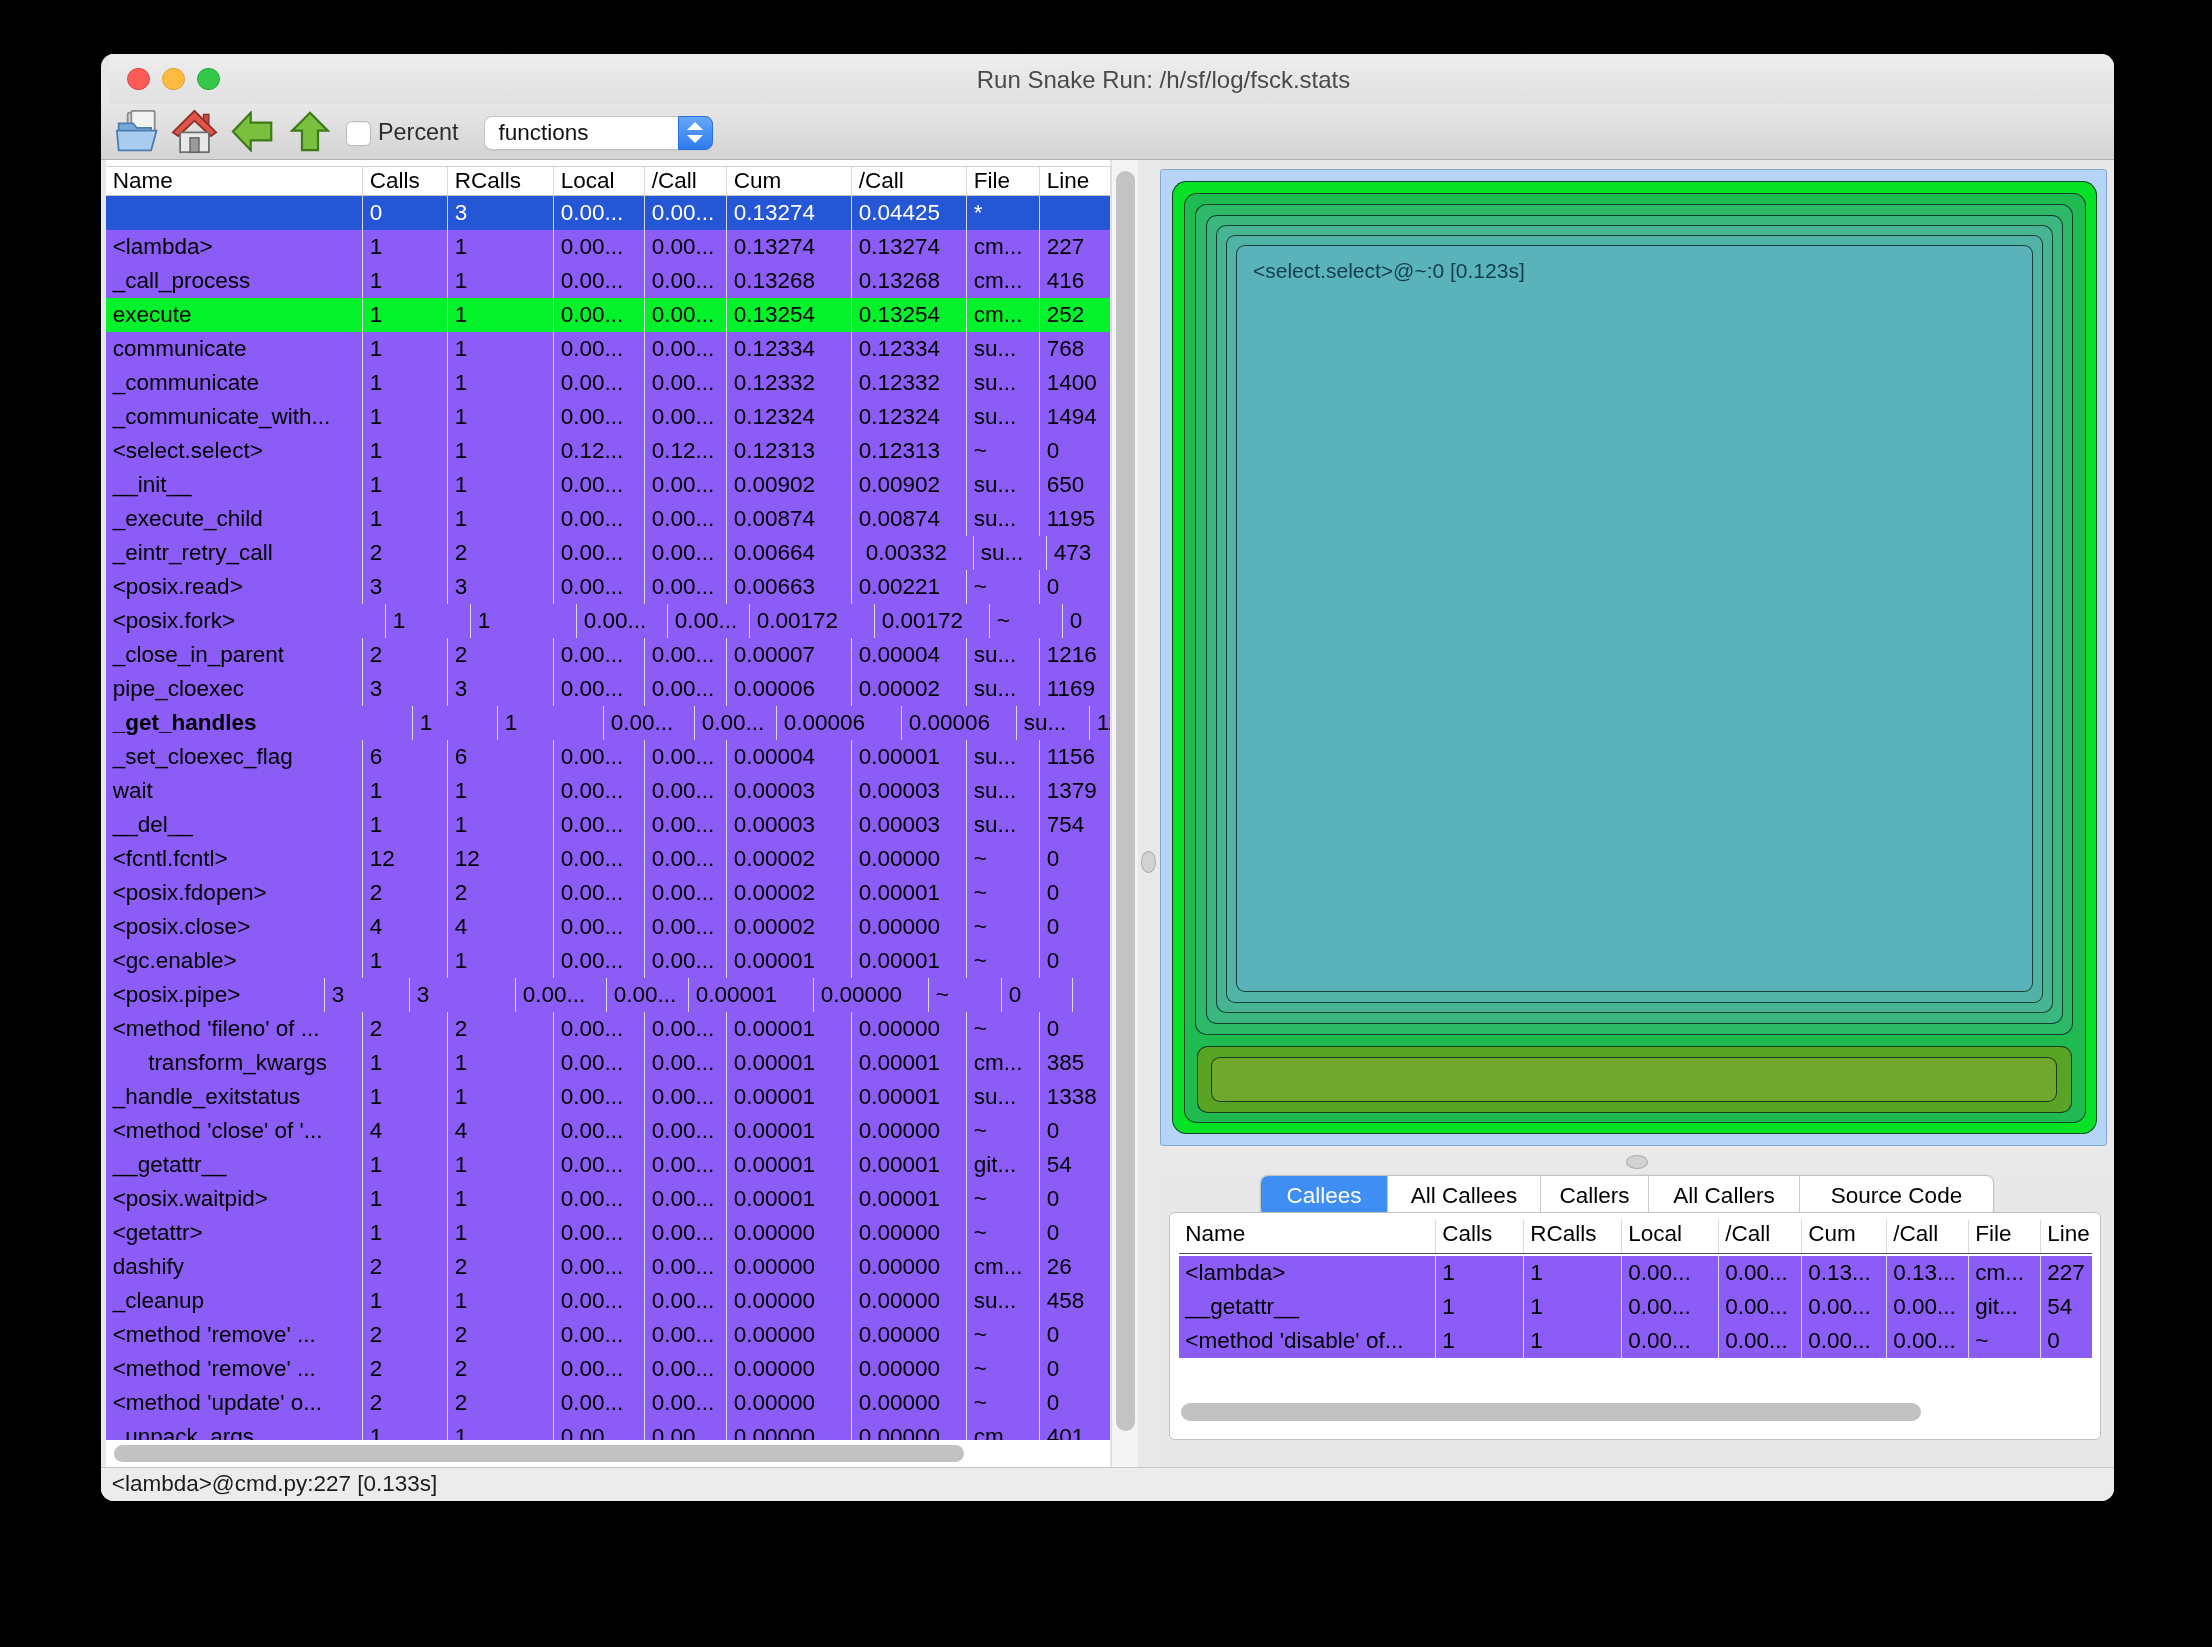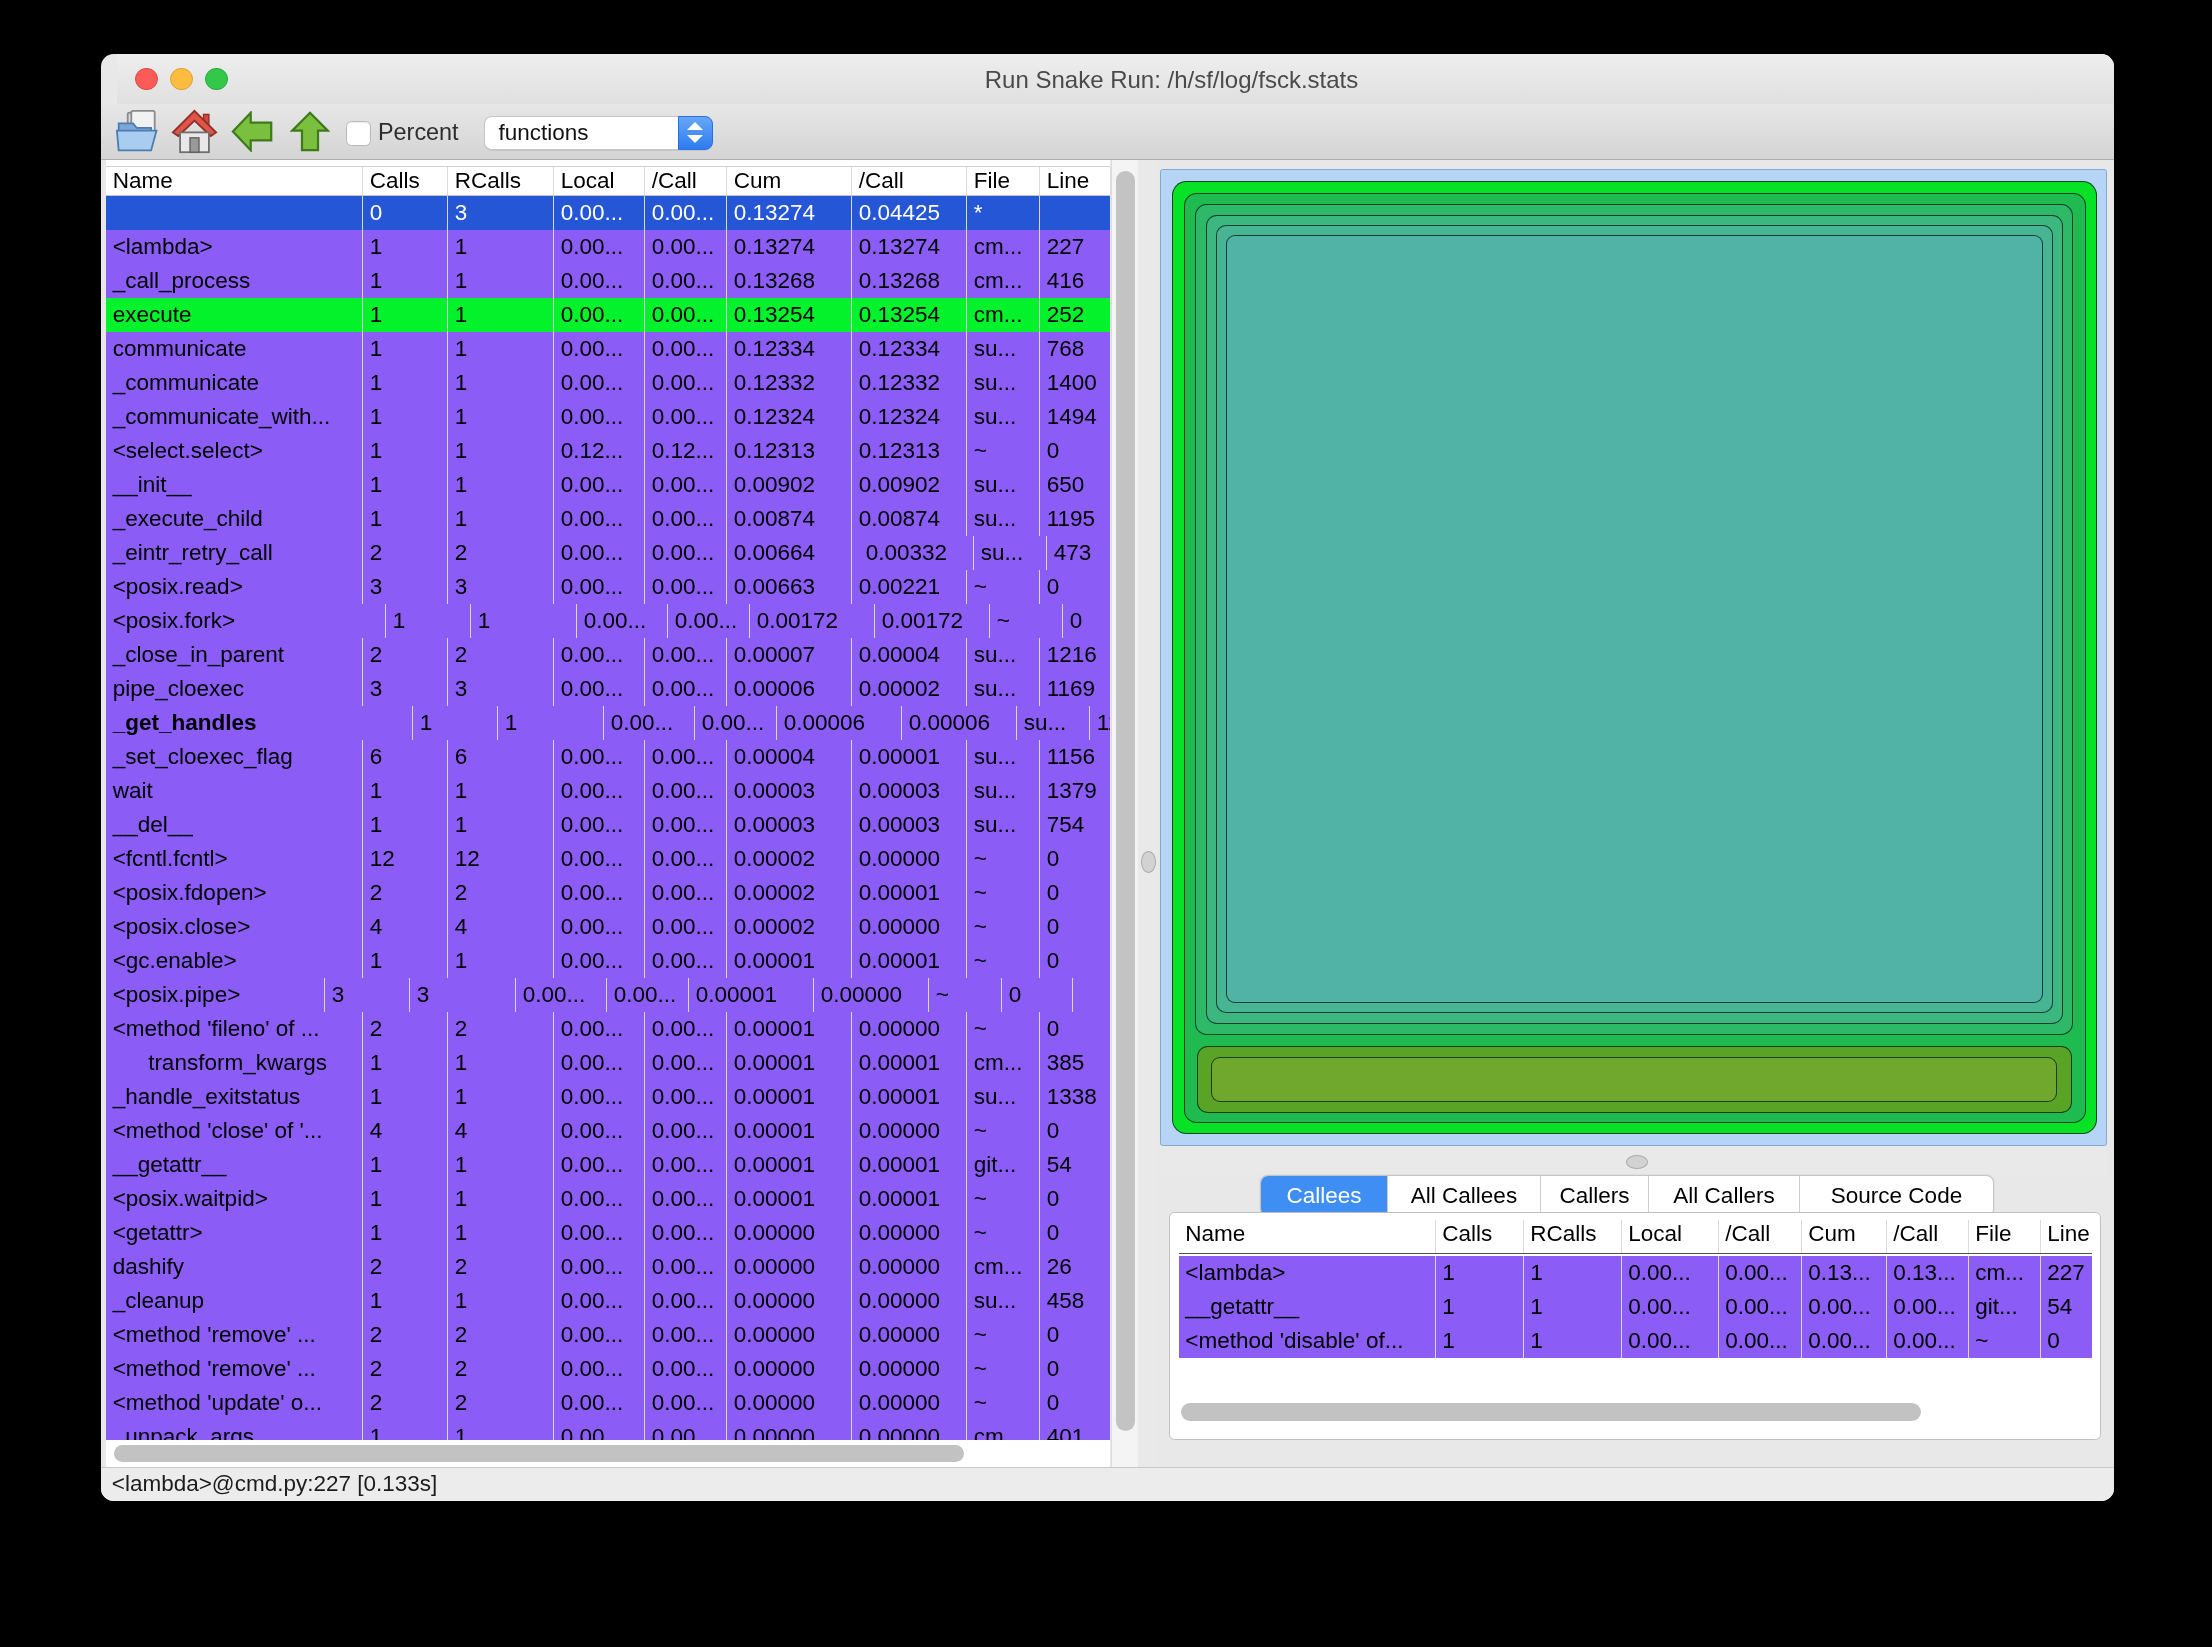--- a/index.html
+++ b/index.html
@@ -3,21 +3,21 @@
 <meta charset="utf-8">
 <style>
   html,body{margin:0;padding:0;}
   body{width:2212px;height:1647px;background:#000;position:relative;
        font-family:"Liberation Sans","DejaVu Sans",sans-serif;-webkit-font-smoothing:antialiased;}
 
   #window{position:absolute;left:101px;top:54px;width:2013px;height:1447px;border-radius:12.6px;
           background:#e8e8e8;overflow:hidden;box-shadow:0 0 0 0.9px rgba(0,0,0,.45);}
 
   
-  .titlebar{position:absolute;left:16px;top:0;width:100%;height:50px;
+  .titlebar{position:absolute;left:8px;top:0;width:100%;height:50px;
             background:linear-gradient(#eeeeee,#e0e0e0);padding-left:48px;}
   .title{text-align:center;line-height:52px;font-size:24px;color:#4a4a4a;}
   .tl{position:absolute;top:13.5px;width:22.5px;height:22.5px;border-radius:50%;box-sizing:border-box;}
   .tl-red{left:18px;background:#fc5b57;border:0.9px solid #d94a43;}
   .tl-yellow{left:53px;background:#fdbc40;border:0.9px solid #dfa133;}
   .tl-green{left:88px;background:#34c84a;border:0.9px solid #27a83b;}
 
   
   .toolbar{position:absolute;left:0;top:50px;width:100%;height:56px;
            background:linear-gradient(#e7e7e7,#d4d4d4);border-bottom:0.9px solid #aeaeae;box-sizing:border-box;}
@@ -566,20 +566,23 @@
     <div class="oval-handle" style="left:2.7px;top:691px;width:13.5px;height:20px;"></div>
   </div>
 
   <div class="treemap-panel" id="treemap">
       <div class="tm-rect" style="left: 10.8px; top: 10.8px; width: 925px; height: 953px; border-radius: 14.4px; background: rgb(8, 226, 38);"></div>
       <div class="tm-rect" style="left: 22.5px; top: 22.5px; width: 902px; height: 930px; border-radius: 12.6px; background: rgb(32, 187, 80);"></div>
       <div class="tm-rect" style="left: 34px; top: 34px; width: 878px; height: 831px; border-radius: 11.7px; background: rgb(45, 185, 104);"></div>
       <div class="tm-rect" style="left: 45px; top: 45px; width: 857px; height: 809px; border-radius: 10.8px; background: rgb(59, 183, 127);"></div>
       <div class="tm-rect" style="left: 55px; top: 55px; width: 837px; height: 788px; border-radius: 10px; background: rgb(71, 180, 148);"></div>
       <div class="tm-rect" style="left: 65px; top: 65px; width: 817px; height: 768px; border-radius: 9px; background: rgb(81, 178, 166);"></div>
+      <div class="tm-rect" style="left: 75px; top: 75px; width: 797px; height: 747px; border-radius: 9px; background: rgb(90, 178, 186);">
+        <div class="tm-label">&lt;select.select&gt;@~:0 [0.123s]</div>
+      </div>
       <div class="tm-rect" style="left: 36px; top: 876px; width: 875px; height: 67px; border-radius: 10.8px; background: rgb(89, 164, 37);"></div>
       <div class="tm-rect" style="left: 50px; top: 887px; width: 846px; height: 45px; border-radius: 9px; background: rgb(111, 168, 44);"></div>
     </div>
 
   <div class="h-splitter">
     <div class="oval-handle" style="left:466px;top:9px;width:20px;height:11.7px;"></div>
   </div>
 
   <div class="tabs" id="tabs">
       <div class="tab active" style="width: 126px;">Callees</div>

